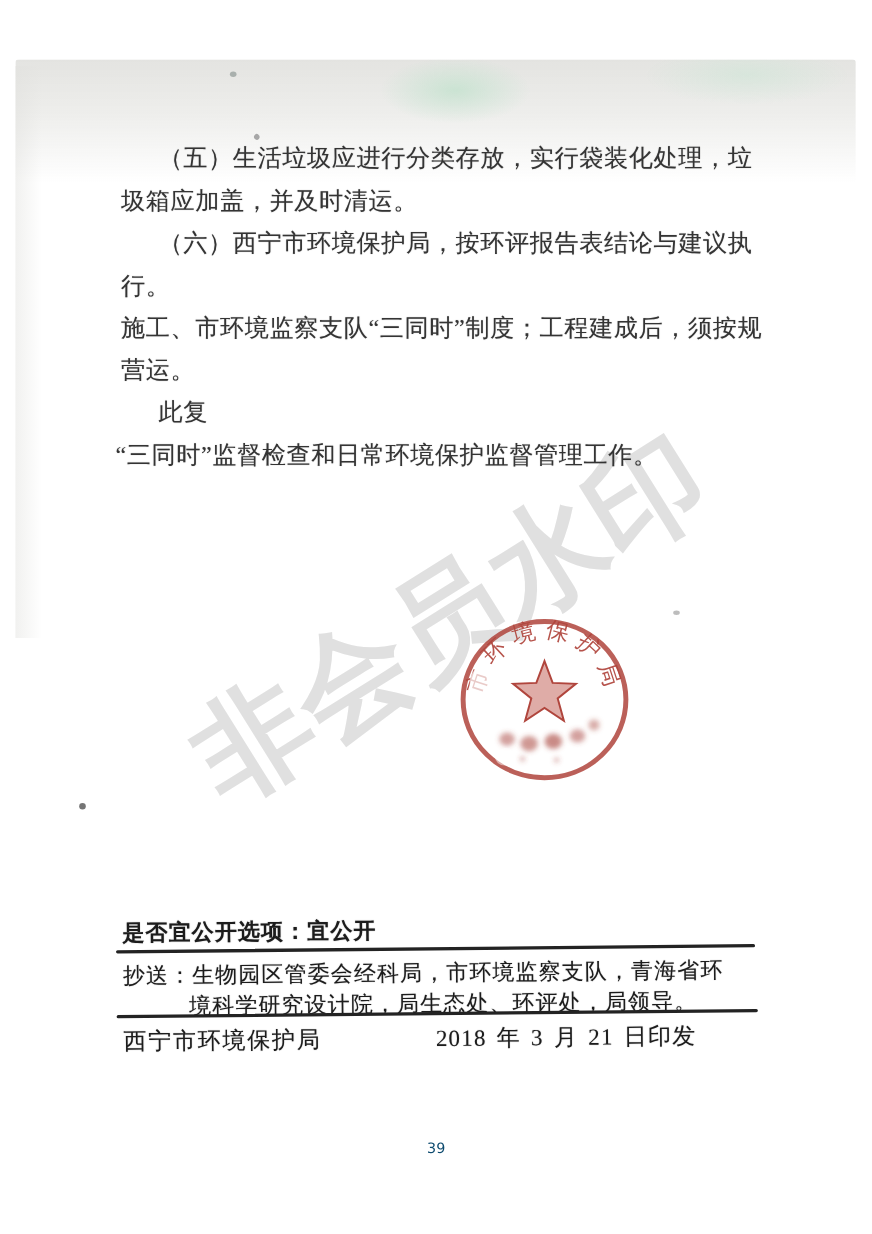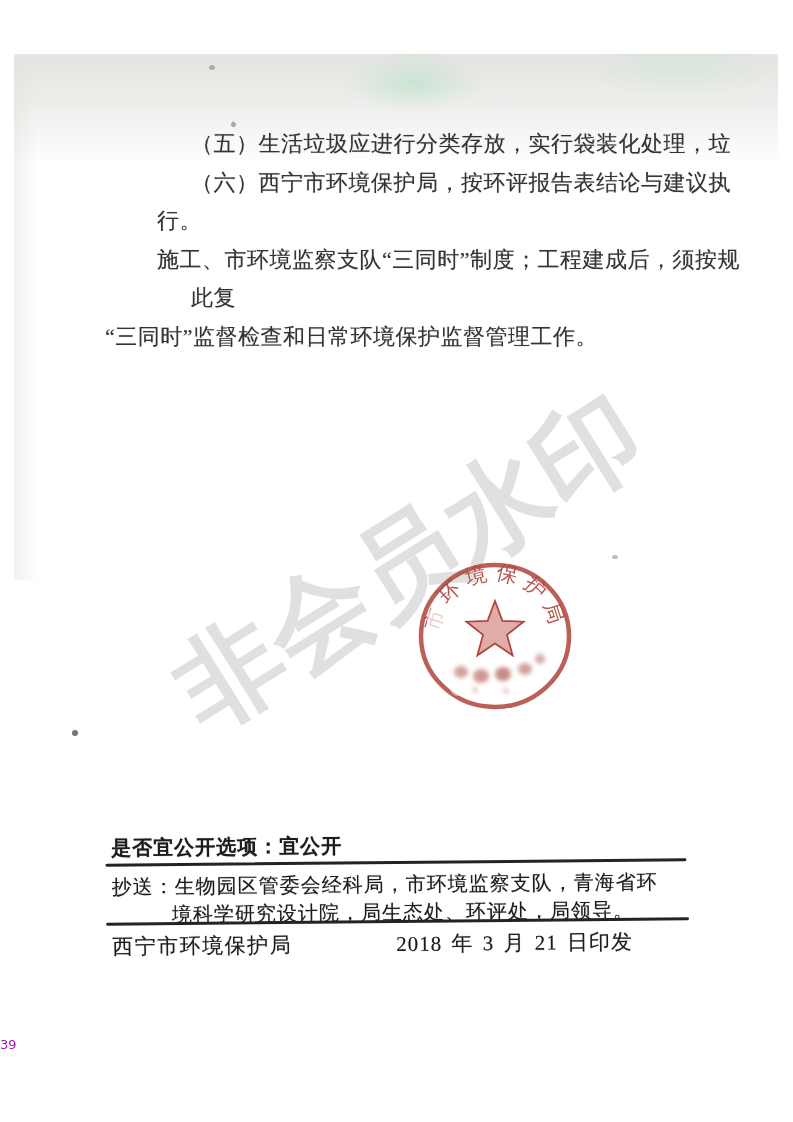--- a/index.html
+++ b/index.html
@@ -34,21 +34,21 @@
     color:#e0e0e0;white-space:nowrap;
     transform:rotate(-32deg);transform-origin:50% 50%;
     z-index:1;user-select:none;
   }
   
   .body-text{
     position:absolute;left:110px;top:125px;width:620px;z-index:2;
     font-size:22px;letter-spacing:0.5px;color:#343434;
     text-shadow:0 0 1px rgba(70,70,70,.45);
   }
-  .body-text .line{height:38.5px;line-height:38.5px;white-space:nowrap;margin-left:47px;}
+  .body-text .line{height:38.5px;line-height:38.5px;white-space:nowrap;}
   .body-text .indent{padding-left:34px;}
   .body-text .hang{margin-left:-5px;}
   
   .doc-date{
     position:absolute;left:387px;top:618px;z-index:4;
     font-size:23px;color:#2e2e2e;letter-spacing:1px;word-spacing:4px;
     text-shadow:0 0 1px rgba(70,70,70,.5);white-space:nowrap;
   }
   
   .stamp{position:absolute;left:413px;top:560px;width:170px;height:158px;z-index:3;}
@@ -60,43 +60,45 @@
   }
   .f-line{position:absolute;height:3px;background:#232323;border-radius:2px;}
   .f-line-a{left:106px;top:861px;width:581px;}
   .f-line-b{left:106px;top:920px;width:583px;}
   .cc{position:absolute;font-size:20px;letter-spacing:1px;white-space:nowrap;text-shadow:0 0 1px rgba(40,40,40,.45);}
   .cc.l1{left:112px;top:871px;}
   .cc.l2{left:172px;top:899px;}
   .issuer{position:absolute;left:112px;top:930px;font-size:21px;letter-spacing:1.5px;white-space:nowrap;text-shadow:0 0 1px rgba(40,40,40,.45);}
   .issue-date{position:absolute;left:396px;top:930px;font-size:21px;letter-spacing:1px;word-spacing:3px;white-space:nowrap;text-shadow:0 0 1px rgba(40,40,40,.45);}
   .page-number{
-    position:absolute;left:0;top:1037px;width:100%;z-index:2;
-    font-family:"DejaVu Sans","Liberation Sans",sans-serif;font-size:13px;color:#a21caf;
+    position:absolute;left:0;top:1037px;width:100%;text-align:center;z-index:2;
+    font-family:"DejaVu Sans","Liberation Sans",sans-serif;font-size:13px;color:#0c4a6e;
   }
 </style>
 </head>
 <body>
 
 <div class="page">
 
   <div class="scan-shade"></div>
   <div class="scan-left"></div>
   <div class="speck s1"></div>
   <div class="speck s2"></div>
   <div class="speck s3"></div>
   <div class="speck s4"></div>
 
   <div class="watermark">非会员水印</div>
 
   <div class="body-text">
     <div class="line indent">（五）生活垃圾应进行分类存放，实行袋装化处理，垃</div>
+    <div class="line">圾箱应加盖，并及时清运。</div>
     <div class="line indent">（六）西宁市环境保护局，按环评报告表结论与建议执</div>
     <div class="line">行。</div>
     <div class="line">施工、市环境监察支队“三同时”制度；工程建成后，须按规</div>
+    <div class="line">营运。</div>
     <div class="line indent">此复</div>
     <div class="line hang">“三同时”监督检查和日常环境保护监督管理工作。</div>
   </div>
 
 
   <div class="stamp">
     <svg width="170" height="158" viewBox="0 0 170 158" xmlns="http://www.w3.org/2000/svg">
       <defs>
         <filter id="soft" x="-20%" y="-20%" width="140%" height="140%">
           <feGaussianBlur stdDeviation="0.7"></feGaussianBlur>

